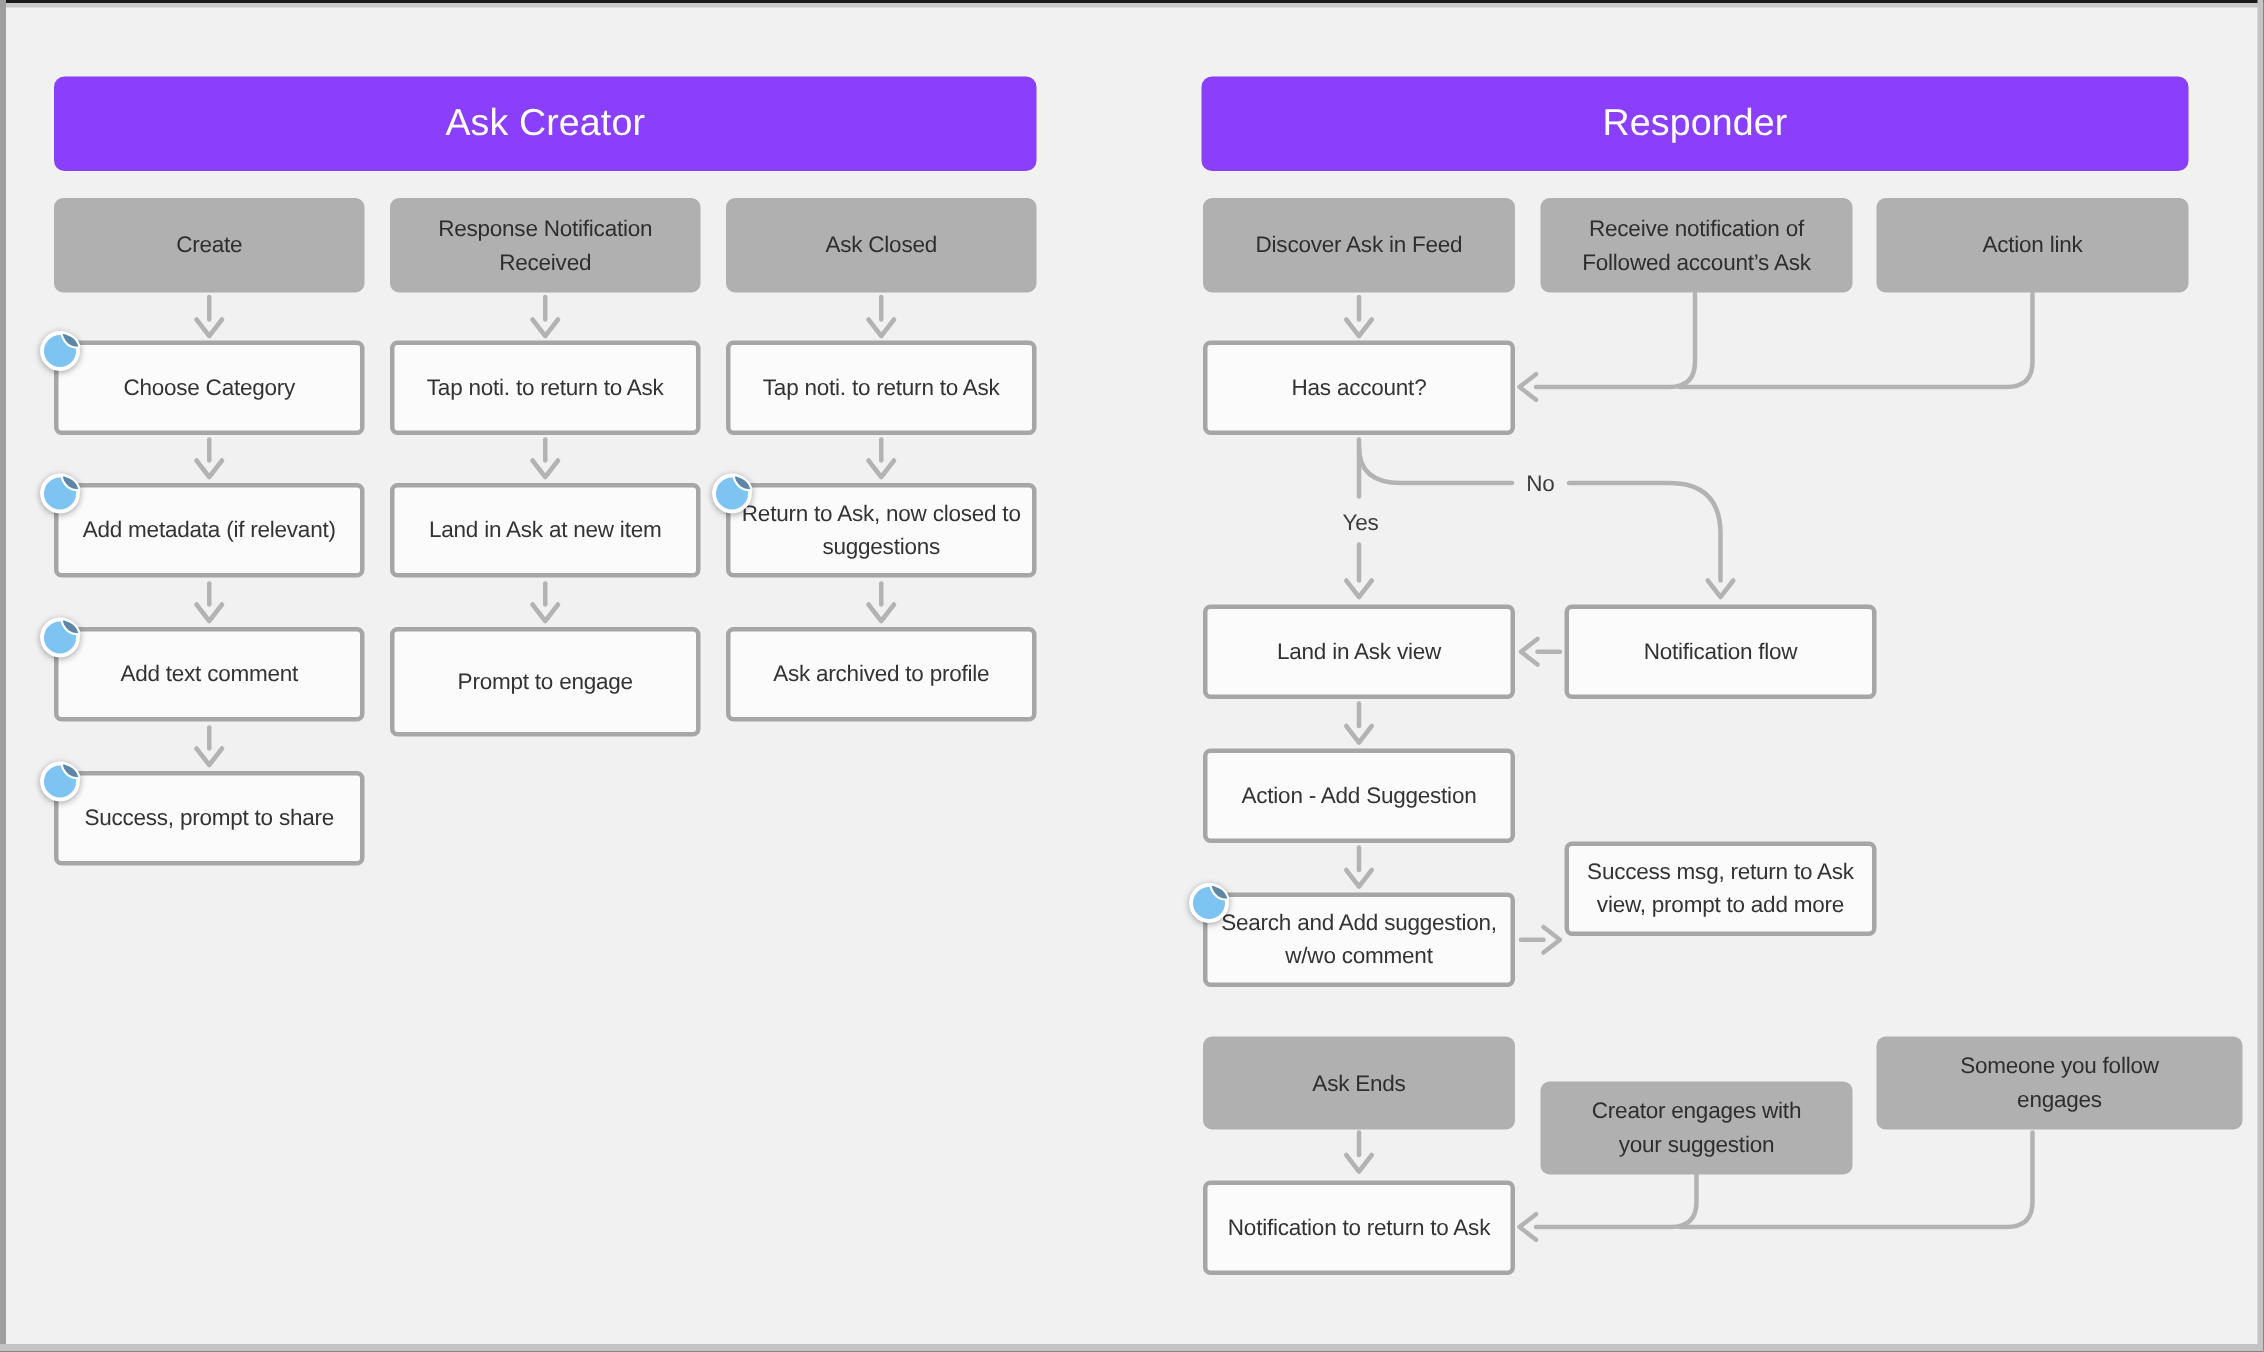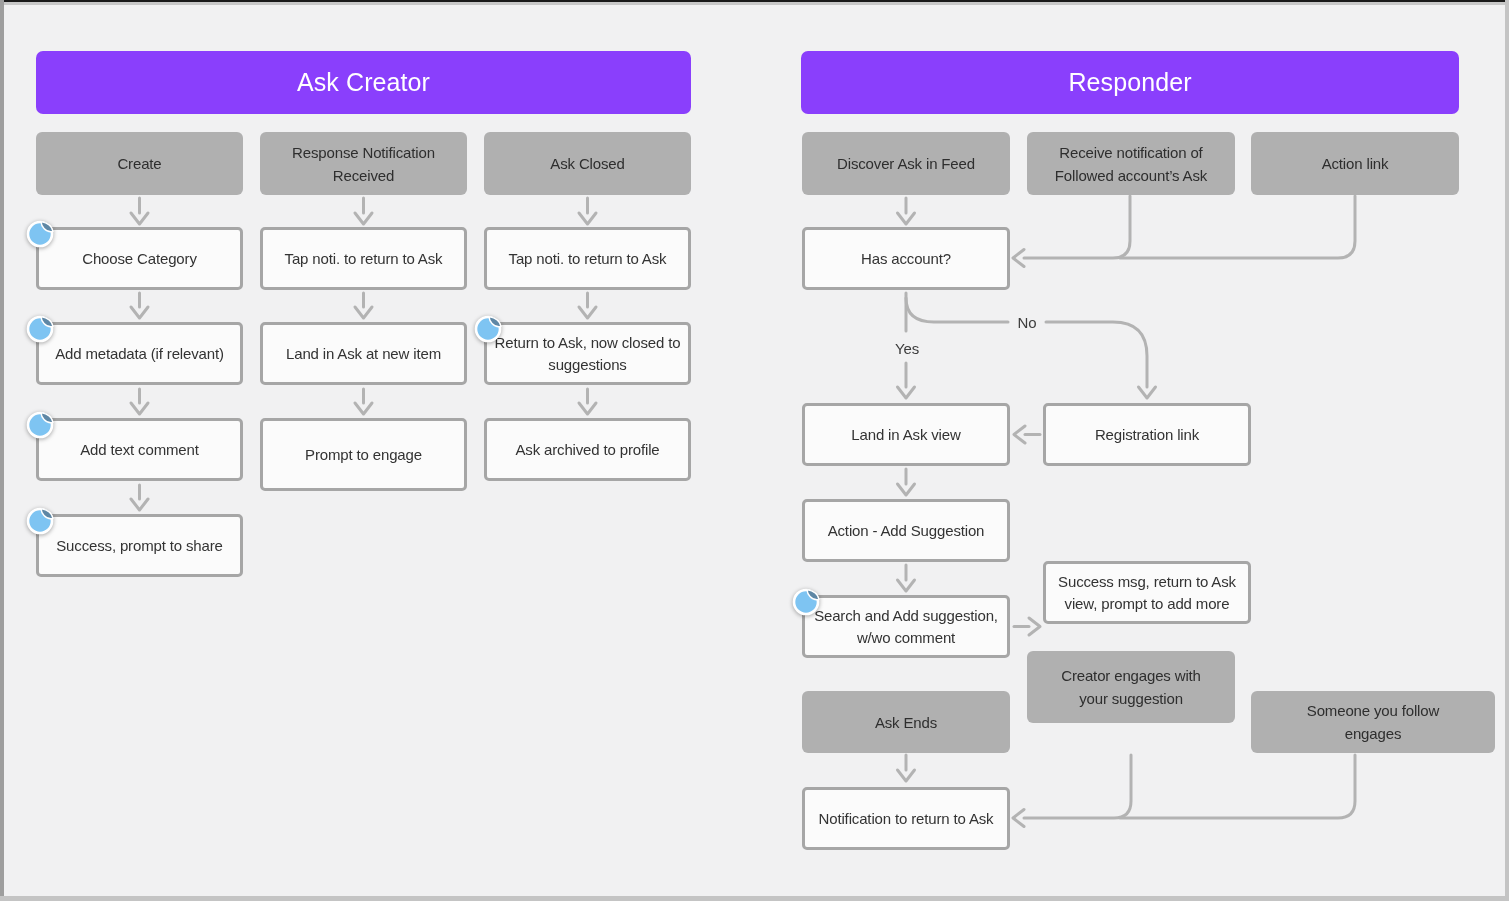--- a/index.html
+++ b/index.html
@@ -138,31 +138,31 @@
   <div class="box lane" style="left:1027px;top:132px;width:208px;height:63px">Receive notification of
 Followed account’s Ask</div>
   <div class="box lane" style="left:1251px;top:132px;width:208px;height:63px">Action link</div>
 
   <div class="box step" style="left:802px;top:227px;width:208px;height:63px">Has account?</div>
 
   <div class="branch-label" style="left:887px;top:338px">Yes</div>
   <div class="branch-label" style="left:1007px;top:312px">No</div>
 
   <div class="box step" style="left:802px;top:403px;width:208px;height:63px">Land in Ask view</div>
-  <div class="box step" style="left:1043px;top:403px;width:208px;height:63px">Registration link</div>
+  <div class="box step" style="left:1043px;top:403px;width:208px;height:63px">Notification flow</div>
 
   <div class="box step" style="left:802px;top:499px;width:208px;height:63px">Action - Add Suggestion</div>
 
   <div class="box step" style="left:802px;top:595px;width:208px;height:63px">Search and Add suggestion,
 w/wo comment</div>
   <div class="box step" style="left:1043px;top:561px;width:208px;height:63px">Success msg, return to Ask
 view, prompt to add more</div>
 
   <div class="box lane" style="left:802px;top:691px;width:208px;height:62px">Ask Ends</div>
-  <div class="box lane" style="left:1027px;top:651px;width:208px;height:72px">Creator engages with
+  <div class="box lane" style="left:1027px;top:721px;width:208px;height:62px">Creator engages with
 your suggestion</div>
   <div class="box lane" style="left:1251px;top:691px;width:244px;height:62px">Someone you follow
 engages</div>
 
   <div class="box step" style="left:802px;top:787px;width:208px;height:63px">Notification to return to Ask</div>
 
   <svg class="sticker" style="left:25px;top:219px" viewBox="0 0 30 30">
     <circle cx="15" cy="15" r="12"></circle>
       <path class="fold" d="M16 2.6 Q26.5 4.5 28 12.5 Q22.5 13.5 19 9.5 Q16.2 6.3 16 2.6 Z"></path>
   </svg>

